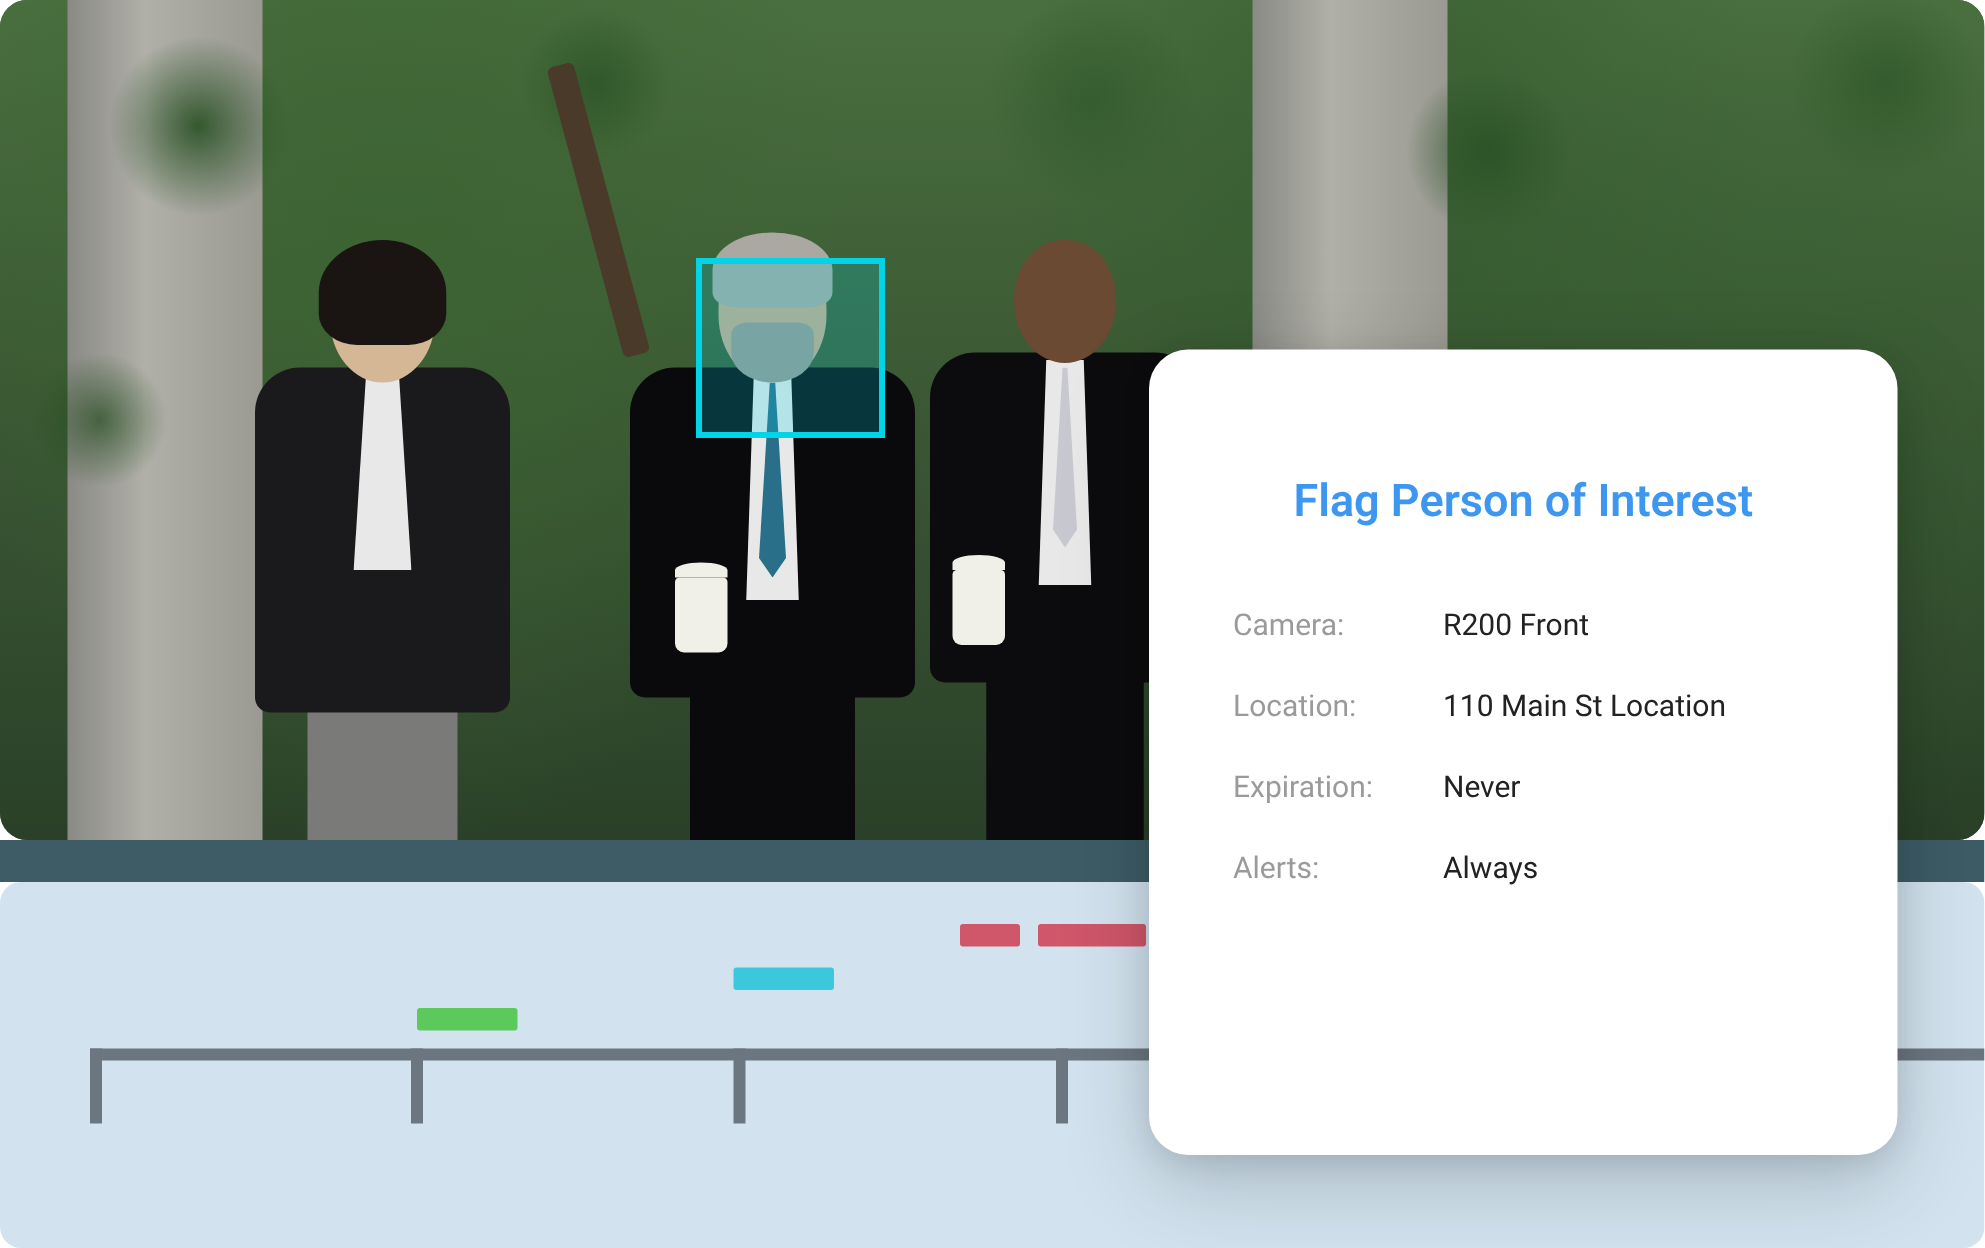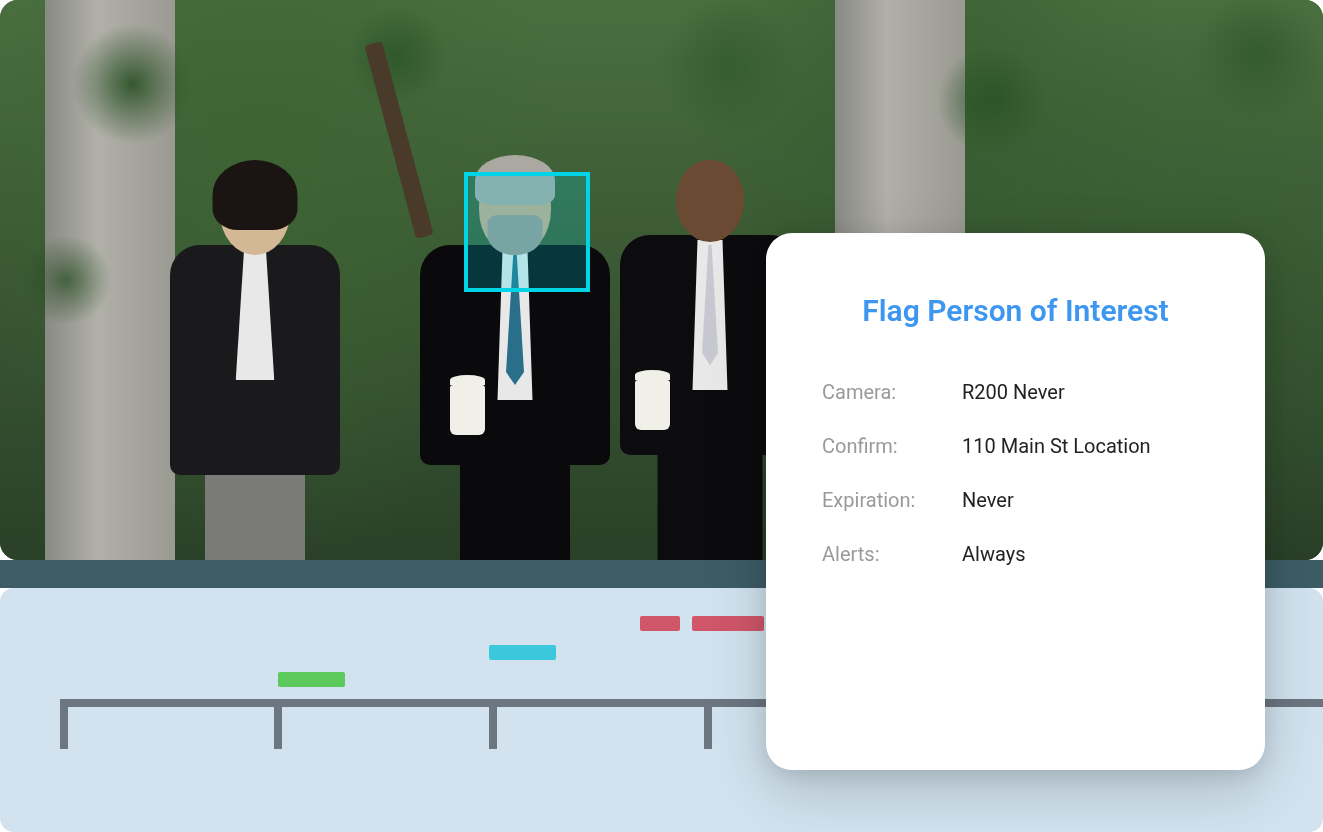--- a/index.html
+++ b/index.html
@@ -355,21 +355,21 @@
     
     .modal {
       position: absolute;
       left: 766px;
       top: 233px;
       width: 499px;
       height: 537px;
       background: #ffffff;
       border-radius: 26px;
       box-shadow: 0 20px 60px rgba(0,0,0,0.18), 0 5px 20px rgba(0,0,0,0.1);
-      padding: 60px 56px 40px 56px;
+      padding: 84px 56px 40px 56px;
     }
     .modal-title {
       color: #3d97f0;
       font-size: 30px;
       font-weight: 600;
       text-align: center;
       margin-bottom: 52px;
     }
     .field-row {
       display: flex;
@@ -457,24 +457,24 @@
         <div class="event-bar event-red" style="left: 692px; width: 72px;"></div>
       </div>
   </div>
 </div>
 
 <div class="modal">
   <div class="modal-title">Flag Person of Interest</div>
 
   <div class="field-row">
     <div class="field-label">Camera:</div>
-    <div class="field-value">R200 Never</div>
+    <div class="field-value">R200 Front</div>
   </div>
   <div class="field-row">
-    <div class="field-label">Confirm:</div>
+    <div class="field-label">Location:</div>
     <div class="field-value">110 Main St Location</div>
   </div>
   <div class="field-row">
     <div class="field-label">Expiration:</div>
     <div class="field-value">Never</div>
   </div>
   <div class="field-row">
     <div class="field-label">Alerts:</div>
     <div class="field-value">Always</div>
   </div>

